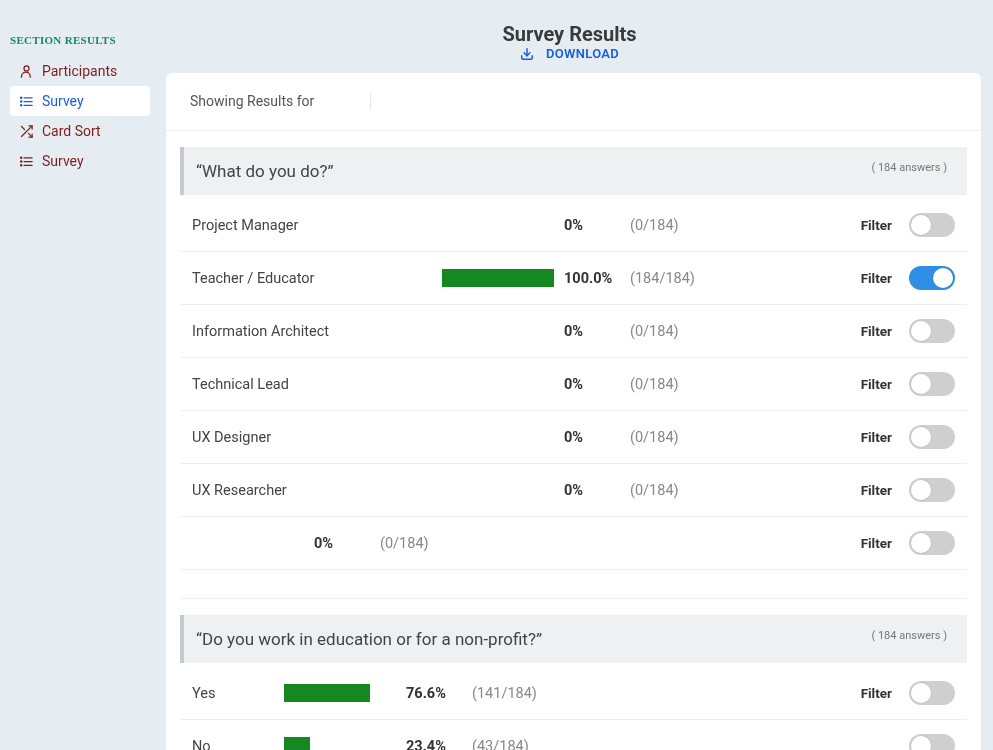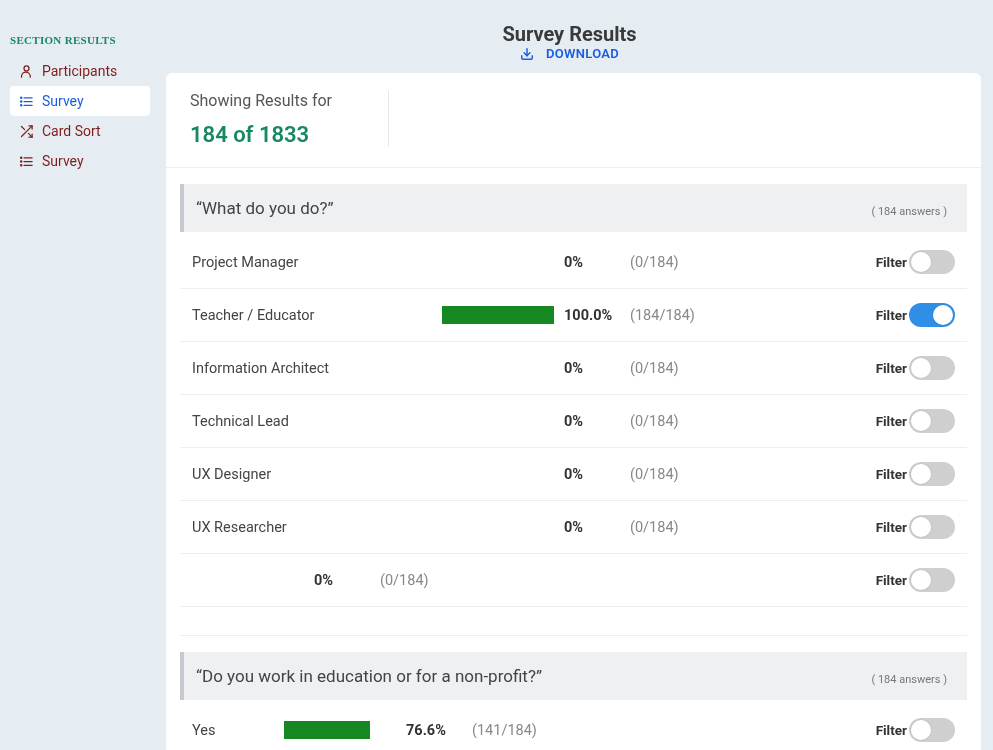--- a/index.html
+++ b/index.html
@@ -79,38 +79,38 @@
     background: #fff;
     border-radius: 6px 6px 0 0;
     flex: 1;
     overflow: hidden;
   }
   .summary {
     padding: 18px 24px 20px 24px;
     border-bottom: 1px solid #eee;
   }
   .summary-label {
-    font-size: 16px;
+    font-size: 14px;
     color: #555;
-    margin-bottom: 12px;
+    margin-bottom: 1px;
   }
   .summary-count {
     font-size: 22px;
     font-weight: 600;
     color: #168864;
   }
   .summary-block {
     display: inline-block;
     padding-right: 56px;
     border-right: 1px solid #e7e7e7;
   }
   .question-header {
     background: #eef0f2;
     display: flex;
-    align-items: flex-end;
+    align-items: flex-start;
     justify-content: space-between;
     padding: 14px 20px 14px 12px;
     border-left: 4px solid #c8c8d0;
     margin: 16px 14px 4px 14px;
   }
   .question-text {
     font-size: 17px;
     color: #444;
   }
   .answer-count {
@@ -151,21 +151,21 @@
     text-align: left;
   }
   .ratio {
     flex: 0 0 100px;
     color: #888;
   }
   .spacer-flex { flex: 1; }
   .filter-cell {
     display: flex;
     align-items: center;
-    gap: 2px;
+    gap: 17px;
   }
   .filter-label {
     font-size: 13.5px;
     font-weight: 700;
     color: #333;
   }
   .toggle {
     width: 46px;
     height: 24px;
     background: #cfcfcf;
@@ -265,21 +265,20 @@
           </svg>
       </span>
       <span>DOWNLOAD</span>
     </div>
   </div>
 
   <div class="card">
     <div class="summary">
       <div class="summary-block">
         <div class="summary-label">Showing Results for</div>
-        <div class="summary-count">184 of 1833</div>
       </div>
     </div>
 
     <div id="questions-container">
         <div class="question-header">
           <div class="question-text">“What do you do?”</div>
           <div class="answer-count">( 184 answers )</div>
         </div>
         <div class="answers">
           <div class="answer-row">

